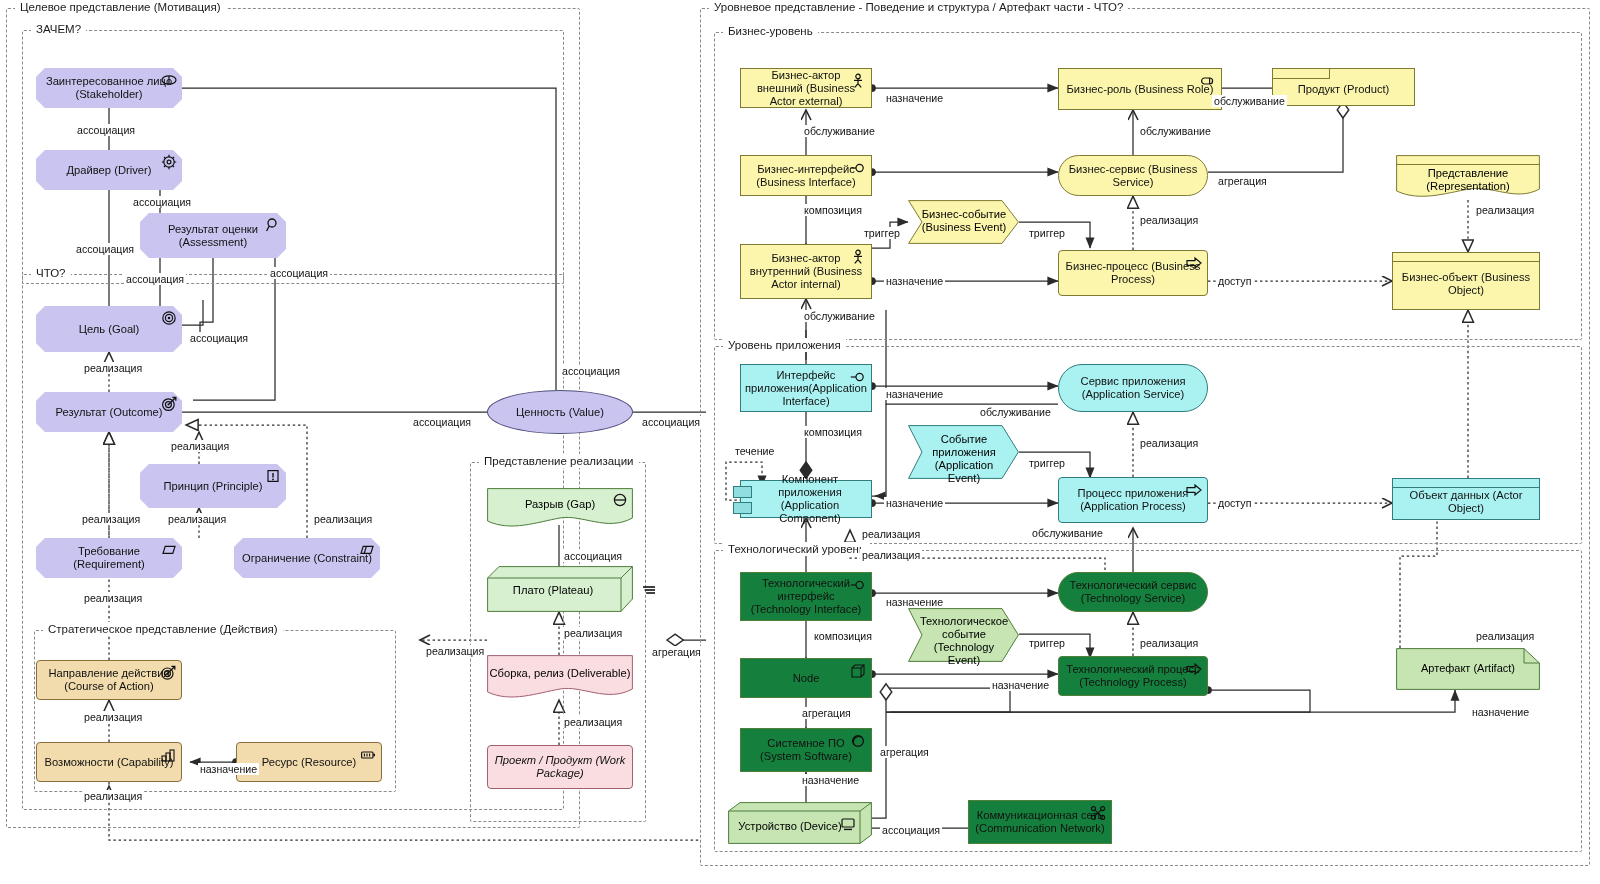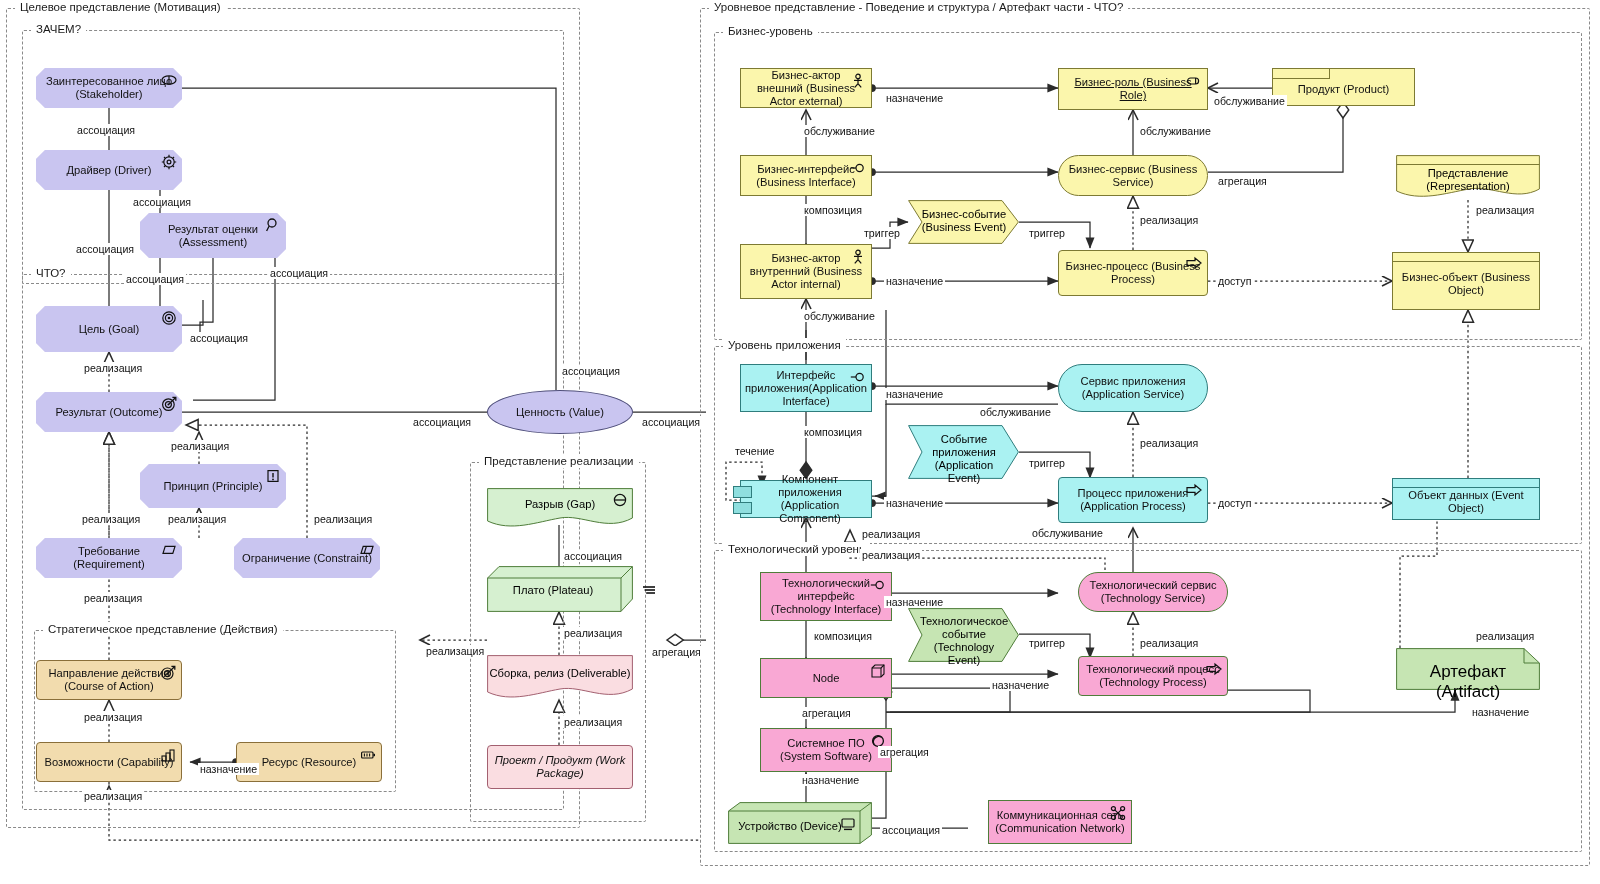--- a/index.html
+++ b/index.html
@@ -14,21 +14,21 @@
   .node{position:absolute;box-sizing:border-box;border:1px solid #3b3b52;
         display:flex;align-items:center;justify-content:center;text-align:center;
         font-size:11.2px;line-height:13px;color:#111;padding:2px 6px;}
   .node .lbl{position:relative;z-index:3;pointer-events:none;}
 
   
   .motivation{background:#c9c5f0;border-color:#4f4f7a;}
   .strategy{background:#f2dcae;border-color:#8a6f3a;}
   .business{background:#fbf6ac;border-color:#7d7a33;}
   .application{background:#aaf2f2;border-color:#2f7d7d;}
-  .technology{background:#f9a8d4;border-color:#4f7d3a;margin-left:20px;}
+  .technology{background:#15803d;border-color:#4f7d3a;}
   .impl-pink{background:#fadde1;border-color:#a36070;}
 
   
   .oct{clip-path:polygon(9px 0,calc(100% - 9px) 0,100% 9px,100% calc(100% - 9px),calc(100% - 9px) 100%,9px 100%,0 calc(100% - 9px),0 9px);
        border:none !important;}
   .oct-b{position:absolute;inset:0;}
   .rrect{border-radius:4px;}
   .round{border-radius:999px;}
   .ellipse{border-radius:50%;}
   .square{border-radius:0;}
@@ -459,21 +459,21 @@
     <span class="lbl">Бизнес-актор внутренний (Business Actor internal)</span>
   </div>
 
   <div class="wavebox" style="left:908px;top:200px;width:111px;height:44px;">
     <svg viewBox="0 0 111 44" style="position:absolute;inset:0;width:111px;height:44px;">
       <path d="M0.6,0.6 H94 L110.4,22 L94,43.4 H0.6 L14,22 Z" fill="#fbf6ac" stroke="#7d7a33" stroke-width="1"></path>
     </svg>
     <span class="lbl" style="position:absolute;left:10px;top:8px;width:92px;text-align:center;font-size:11.2px;line-height:13px;">Бизнес-событие (Business Event)</span>
   </div>
 
-  <div class="node business square" style="left:1058px;top:68px;width:150px;height:42px;text-decoration:underline;">
+  <div class="node business square" style="left:1058px;top:68px;width:164px;height:42px;">
     <span class="icon">
       <svg viewBox="0 0 16 16">
           <rect x="1.6" y="5" width="11" height="6" rx="3" fill="none" stroke="#111" stroke-width="1.2"></rect>
           <line x1="9.6" y1="5" x2="9.6" y2="11" stroke="#111" stroke-width="1.2"></line>
         </svg>
     </span>
     <span class="lbl">Бизнес-роль (Business Role)</span>
   </div>
 
   <div class="node business round" style="left:1058px;top:155px;width:150px;height:41px;">
@@ -538,21 +538,21 @@
     <span class="icon">
       <svg viewBox="0 0 16 16">
           <path d="M1,5.6 H9 V3 L15,8 L9,13 V10.4 H1 Z" fill="none" stroke="#111" stroke-width="1.2"></path>
         </svg>
     </span>
     <span class="lbl">Процесс приложения (Application Process)</span>
   </div>
 
   <div class="node application square" style="left:1392px;top:478px;width:148px;height:42px;">
     <span style="position:absolute;left:0;top:0;right:0;height:8px;border-bottom:1px solid #2f7d7d;"></span>
-    <span class="lbl" style="margin-top:5px;">Объект данных (Event Object)</span>
+    <span class="lbl" style="margin-top:5px;">Объект данных (Actor Object)</span>
   </div>
 
   <div class="node technology square" style="left:740px;top:572px;width:132px;height:49px;">
     <span class="icon">
       <svg viewBox="0 0 16 16">
           <circle cx="9.6" cy="8" r="3.6" fill="none" stroke="#111" stroke-width="1.2"></circle>
           <line x1="0.8" y1="8" x2="6" y2="8" stroke="#111" stroke-width="1.2"></line>
         </svg>
     </span>
     <span class="lbl">Технологический интерфейс (Technology Interface)</span>
@@ -626,21 +626,21 @@
         </svg>
     </span>
     <span class="lbl">Коммуникационная сеть (Communication Network)</span>
   </div>
 
   <div class="wavebox" style="left:1396px;top:648px;width:144px;height:42px;">
     <svg viewBox="0 0 144 42" style="position:absolute;inset:0;width:144px;height:42px;">
       <path d="M0.6,0.6 H128 L143.4,15 L143.4,41.4 H0.6 Z" fill="#c6e5b3" stroke="#4f7d3a" stroke-width="1"></path>
       <path d="M128,0.6 L128,15 L143.4,15" fill="none" stroke="#4f7d3a" stroke-width="1"></path>
     </svg>
-    <span class="lbl" style="position:absolute;left:0;top:14px;width:144px;text-align:center;font-size:17px;">Артефакт (Artifact)</span>
+    <span class="lbl" style="position:absolute;left:0;top:14px;width:144px;text-align:center;font-size:11px;">Артефакт (Artifact)</span>
   </div>
 
   <span class="elabel" style="left:75px;top:124px;">ассоциация</span>
   <span class="elabel" style="left:131px;top:196px;">ассоциация</span>
   <span class="elabel" style="left:74px;top:243px;">ассоциация</span>
   <span class="elabel" style="left:124px;top:273px;">ассоциация</span>
   <span class="elabel" style="left:268px;top:267px;">ассоциация</span>
   <span class="elabel" style="left:188px;top:332px;">ассоциация</span>
   <span class="elabel" style="left:560px;top:365px;">ассоциация</span>
   <span class="elabel" style="left:411px;top:416px;">ассоциация</span>

